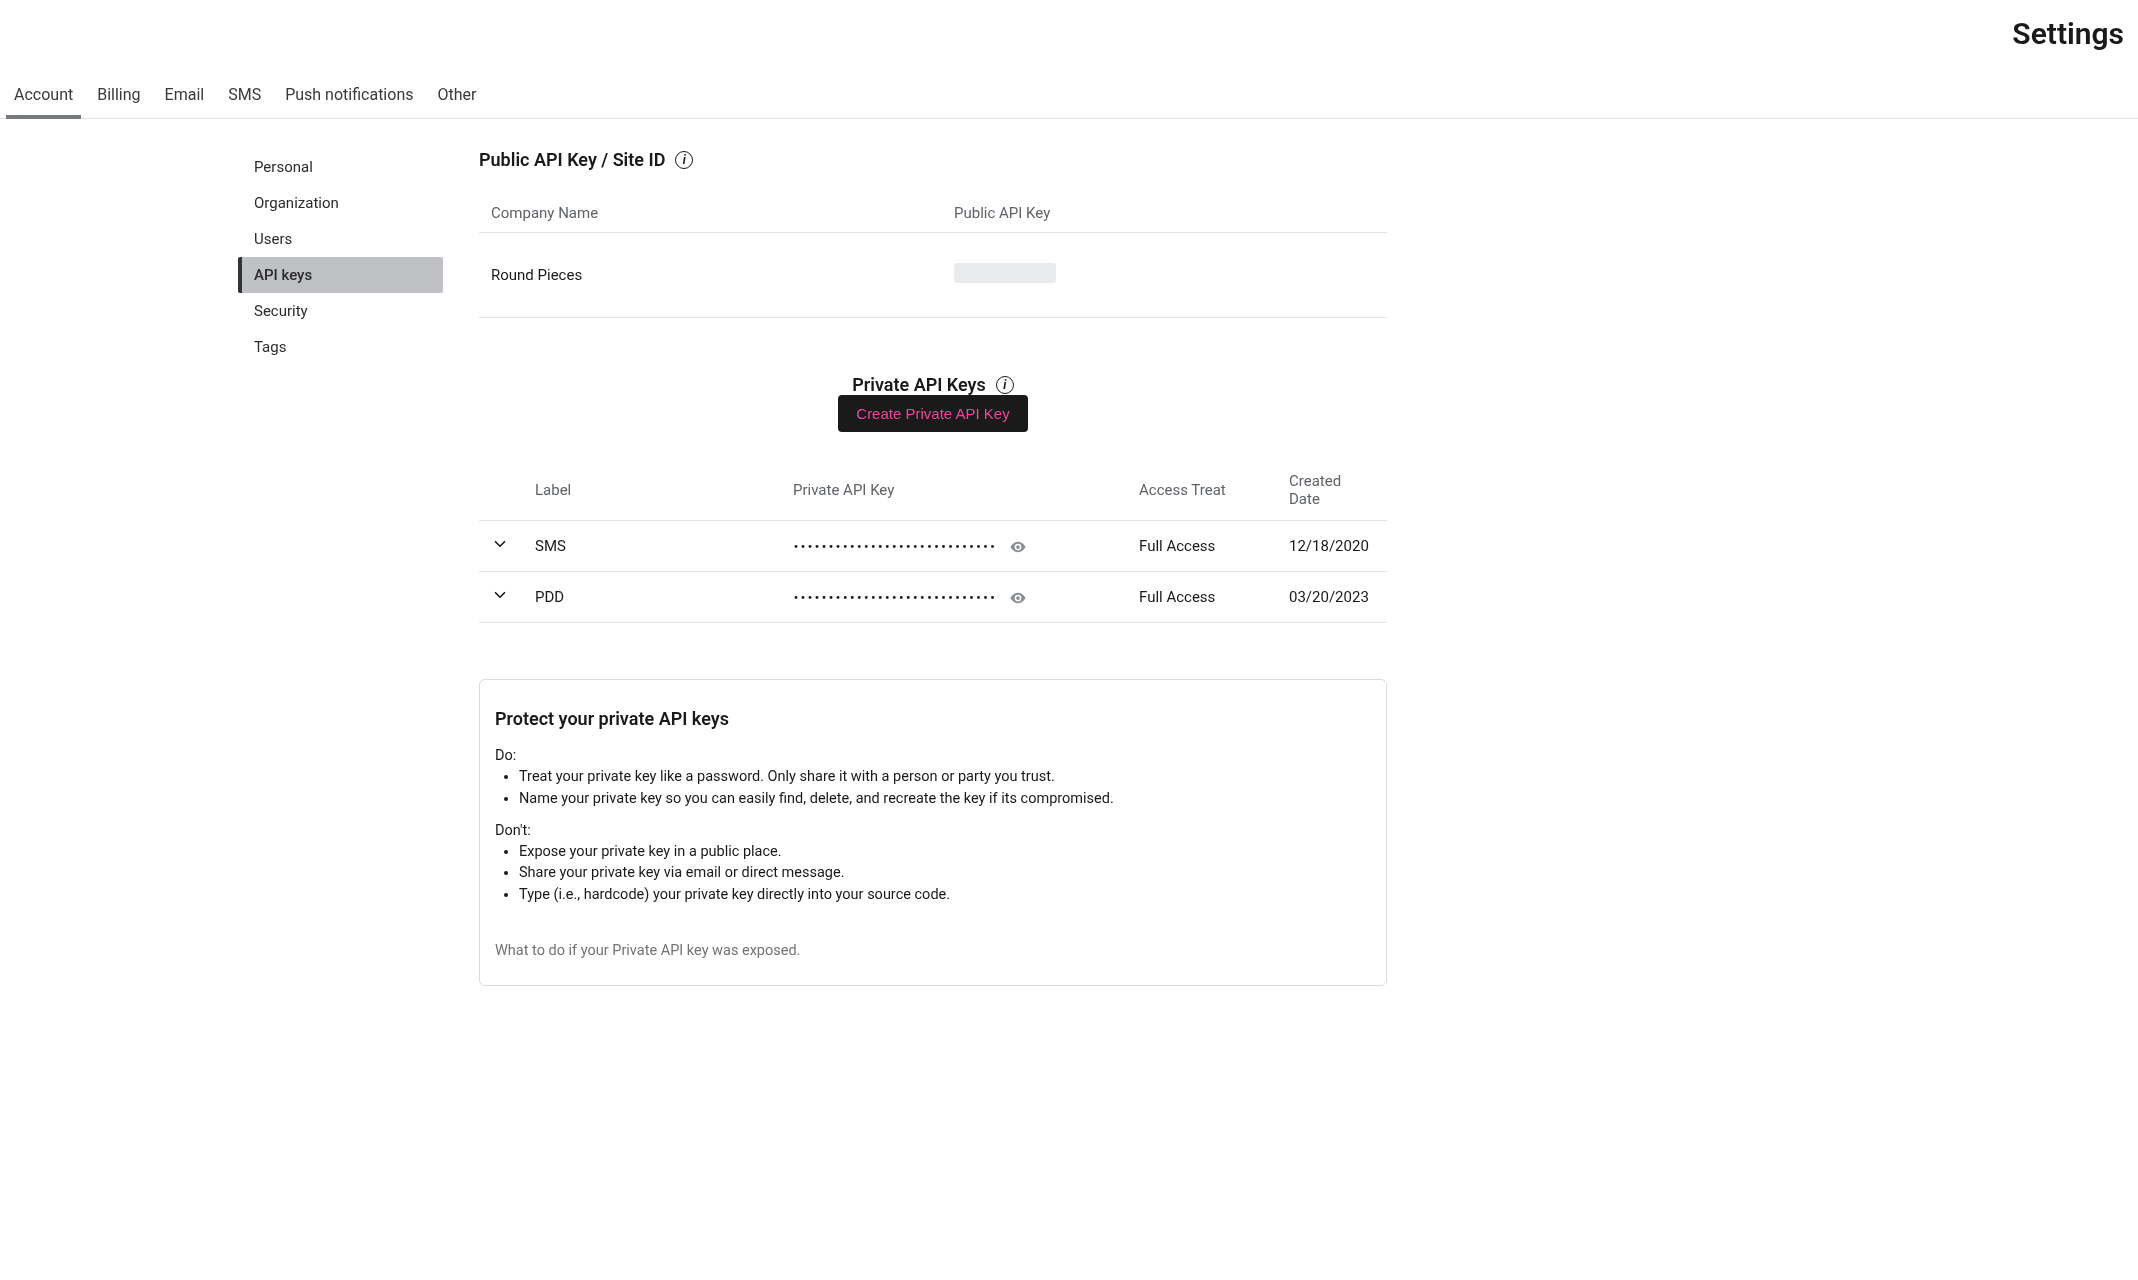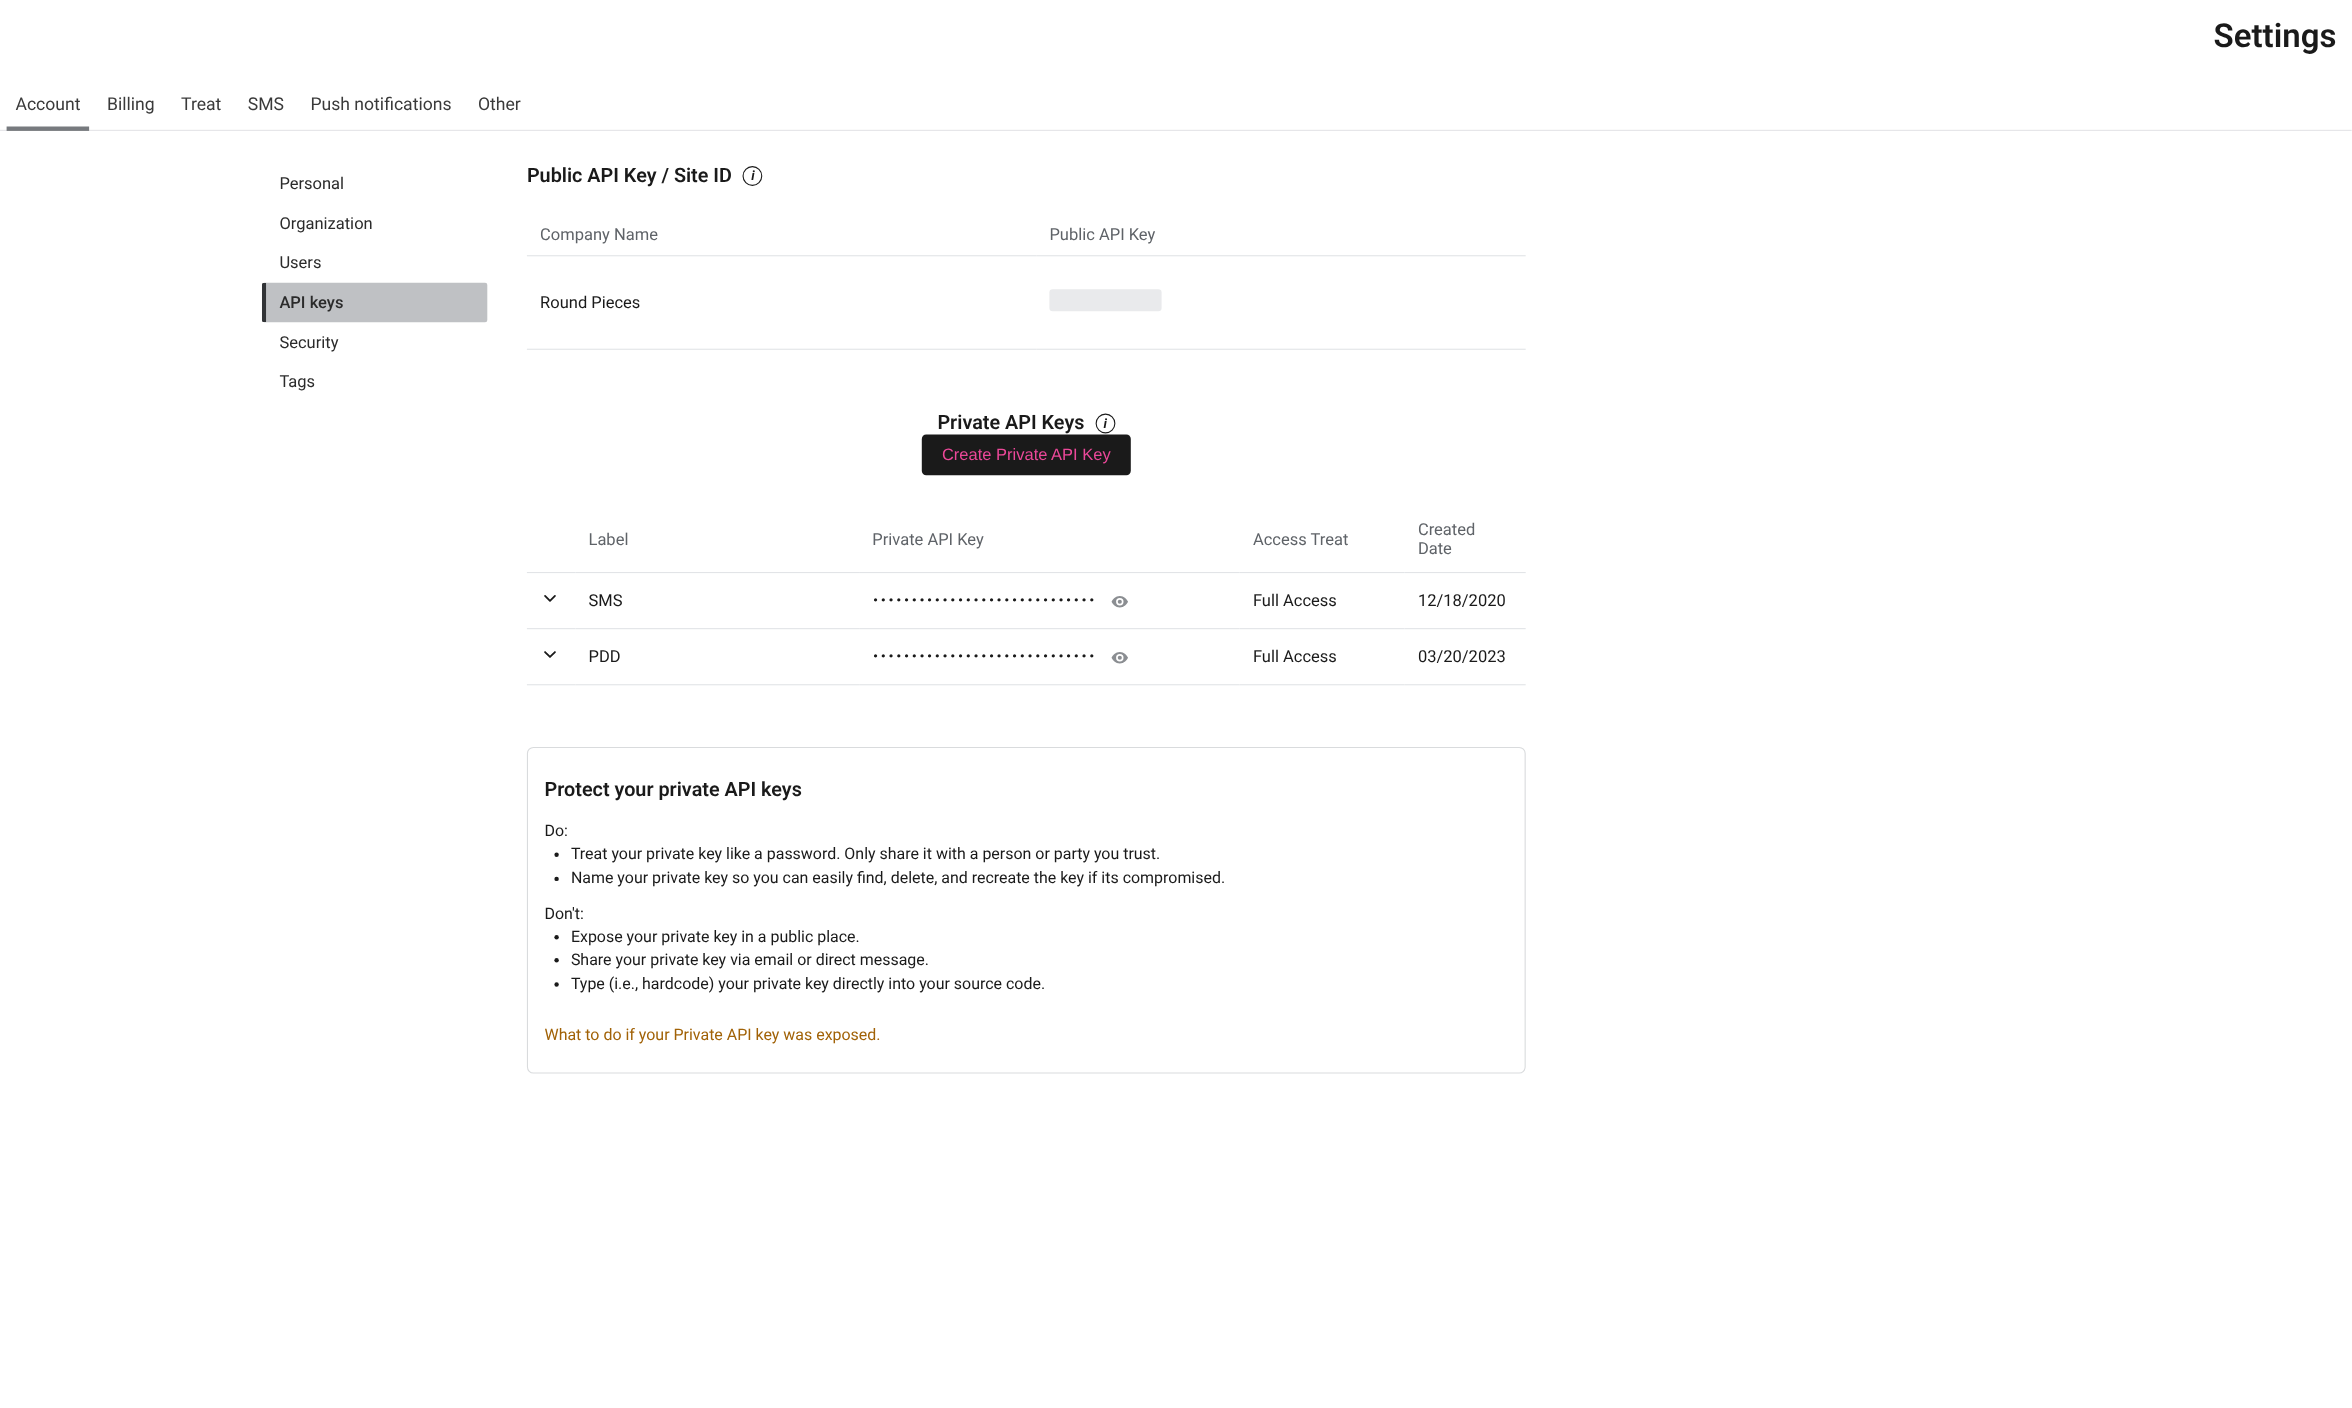--- a/index.html
+++ b/index.html
@@ -187,41 +187,41 @@
   .protect-box ul {
     list-style: disc;
     padding-left: 24px;
     margin-bottom: 12px;
   }
   .protect-box li {
     font-size: 14.5px;
     line-height: 1.5;
   }
   .protect-box a {
-    color: #a16207;
+    color: #737373;
     text-decoration: none;
     font-size: 14.5px;
     display:inline-block;
-    margin-top: 14px;
+    margin-top: 24px;
   }
   .col-expand { width:44px; }
   .col-label { width: 258px; }
   .col-key   { width: 346px; }
   .col-access{ width: 150px; }
 </style>
 </head>
 <body>
 
 <div class="page">
   <h1 class="page-title">Settings</h1>
 
   <nav class="topnav" id="topnav">
       <div class="tab active">Account</div>
       <div class="tab">Billing</div>
-      <div class="tab">Treat</div>
+      <div class="tab">Email</div>
       <div class="tab">SMS</div>
       <div class="tab">Push notifications</div>
       <div class="tab">Other</div>
     </nav>
 
   <div class="layout">
     <aside class="sidebar" id="sidebar">
         <div class="side-item">Personal</div>
         <div class="side-item">Organization</div>
         <div class="side-item">Users</div>

